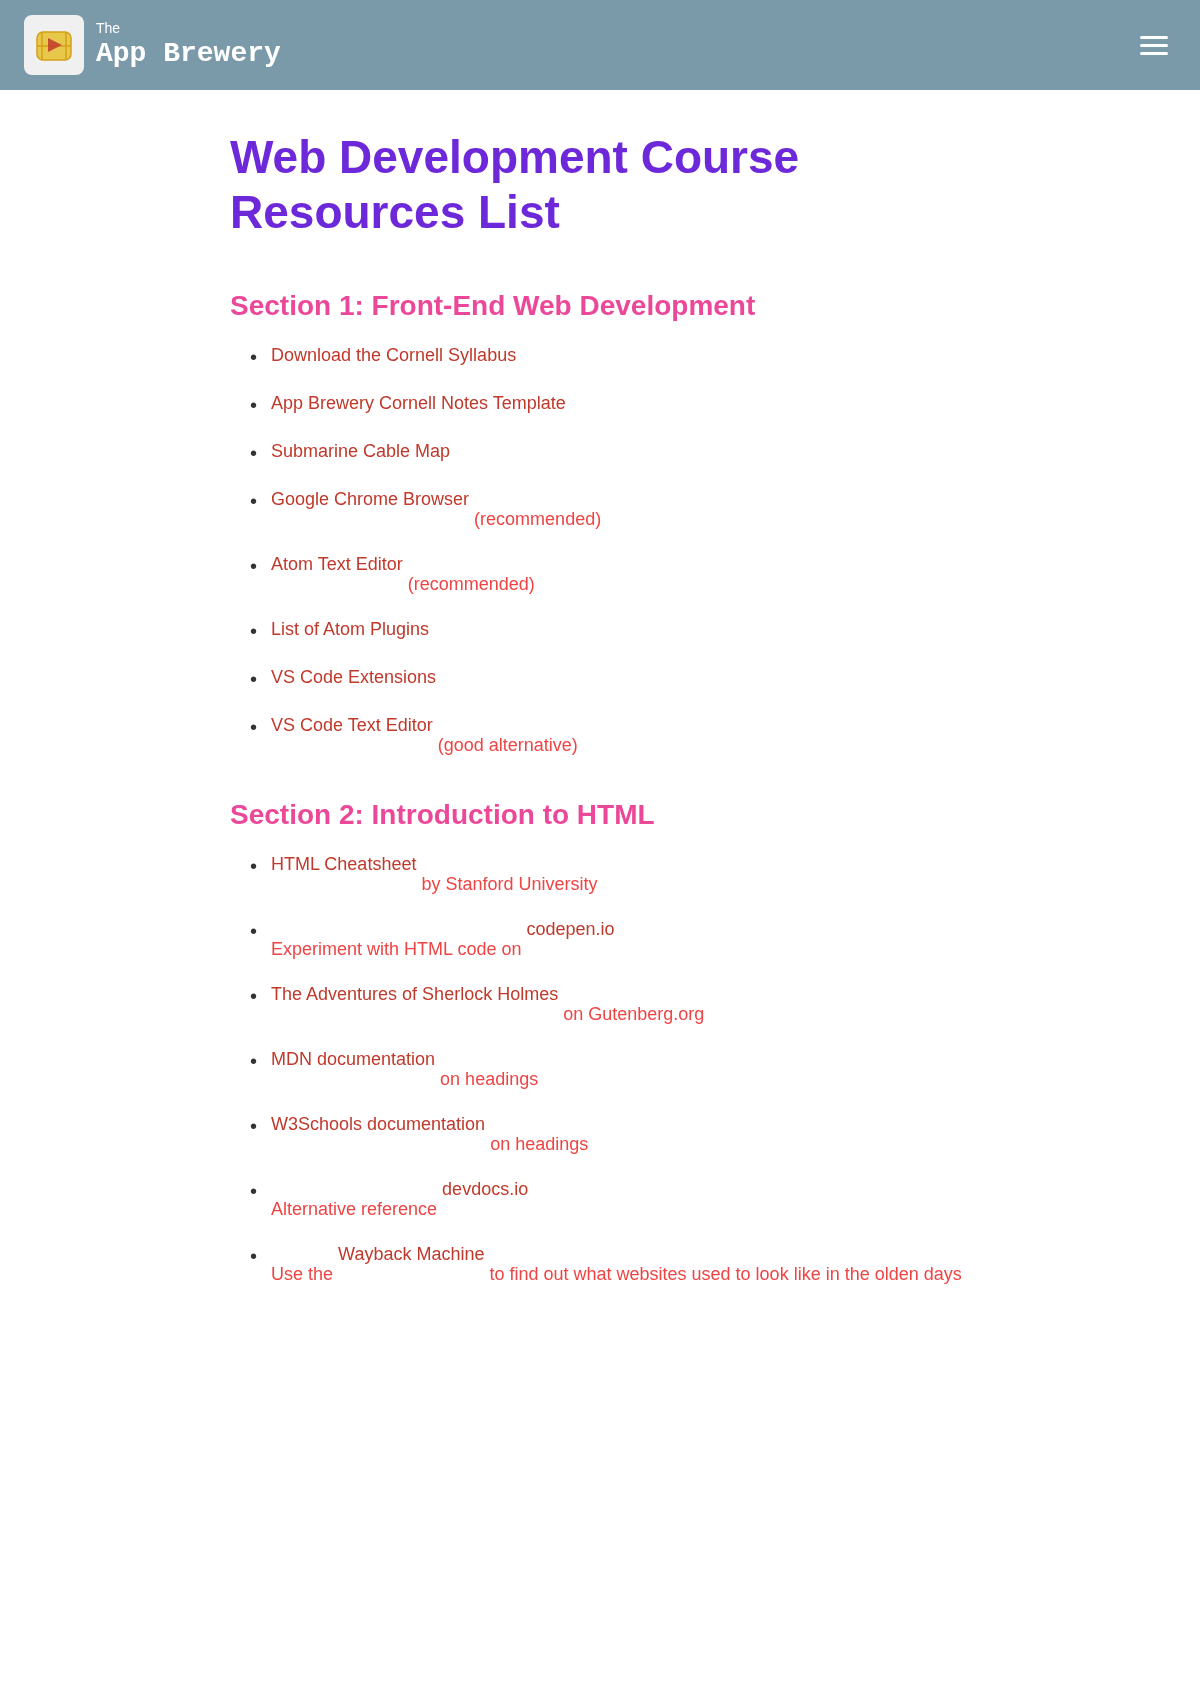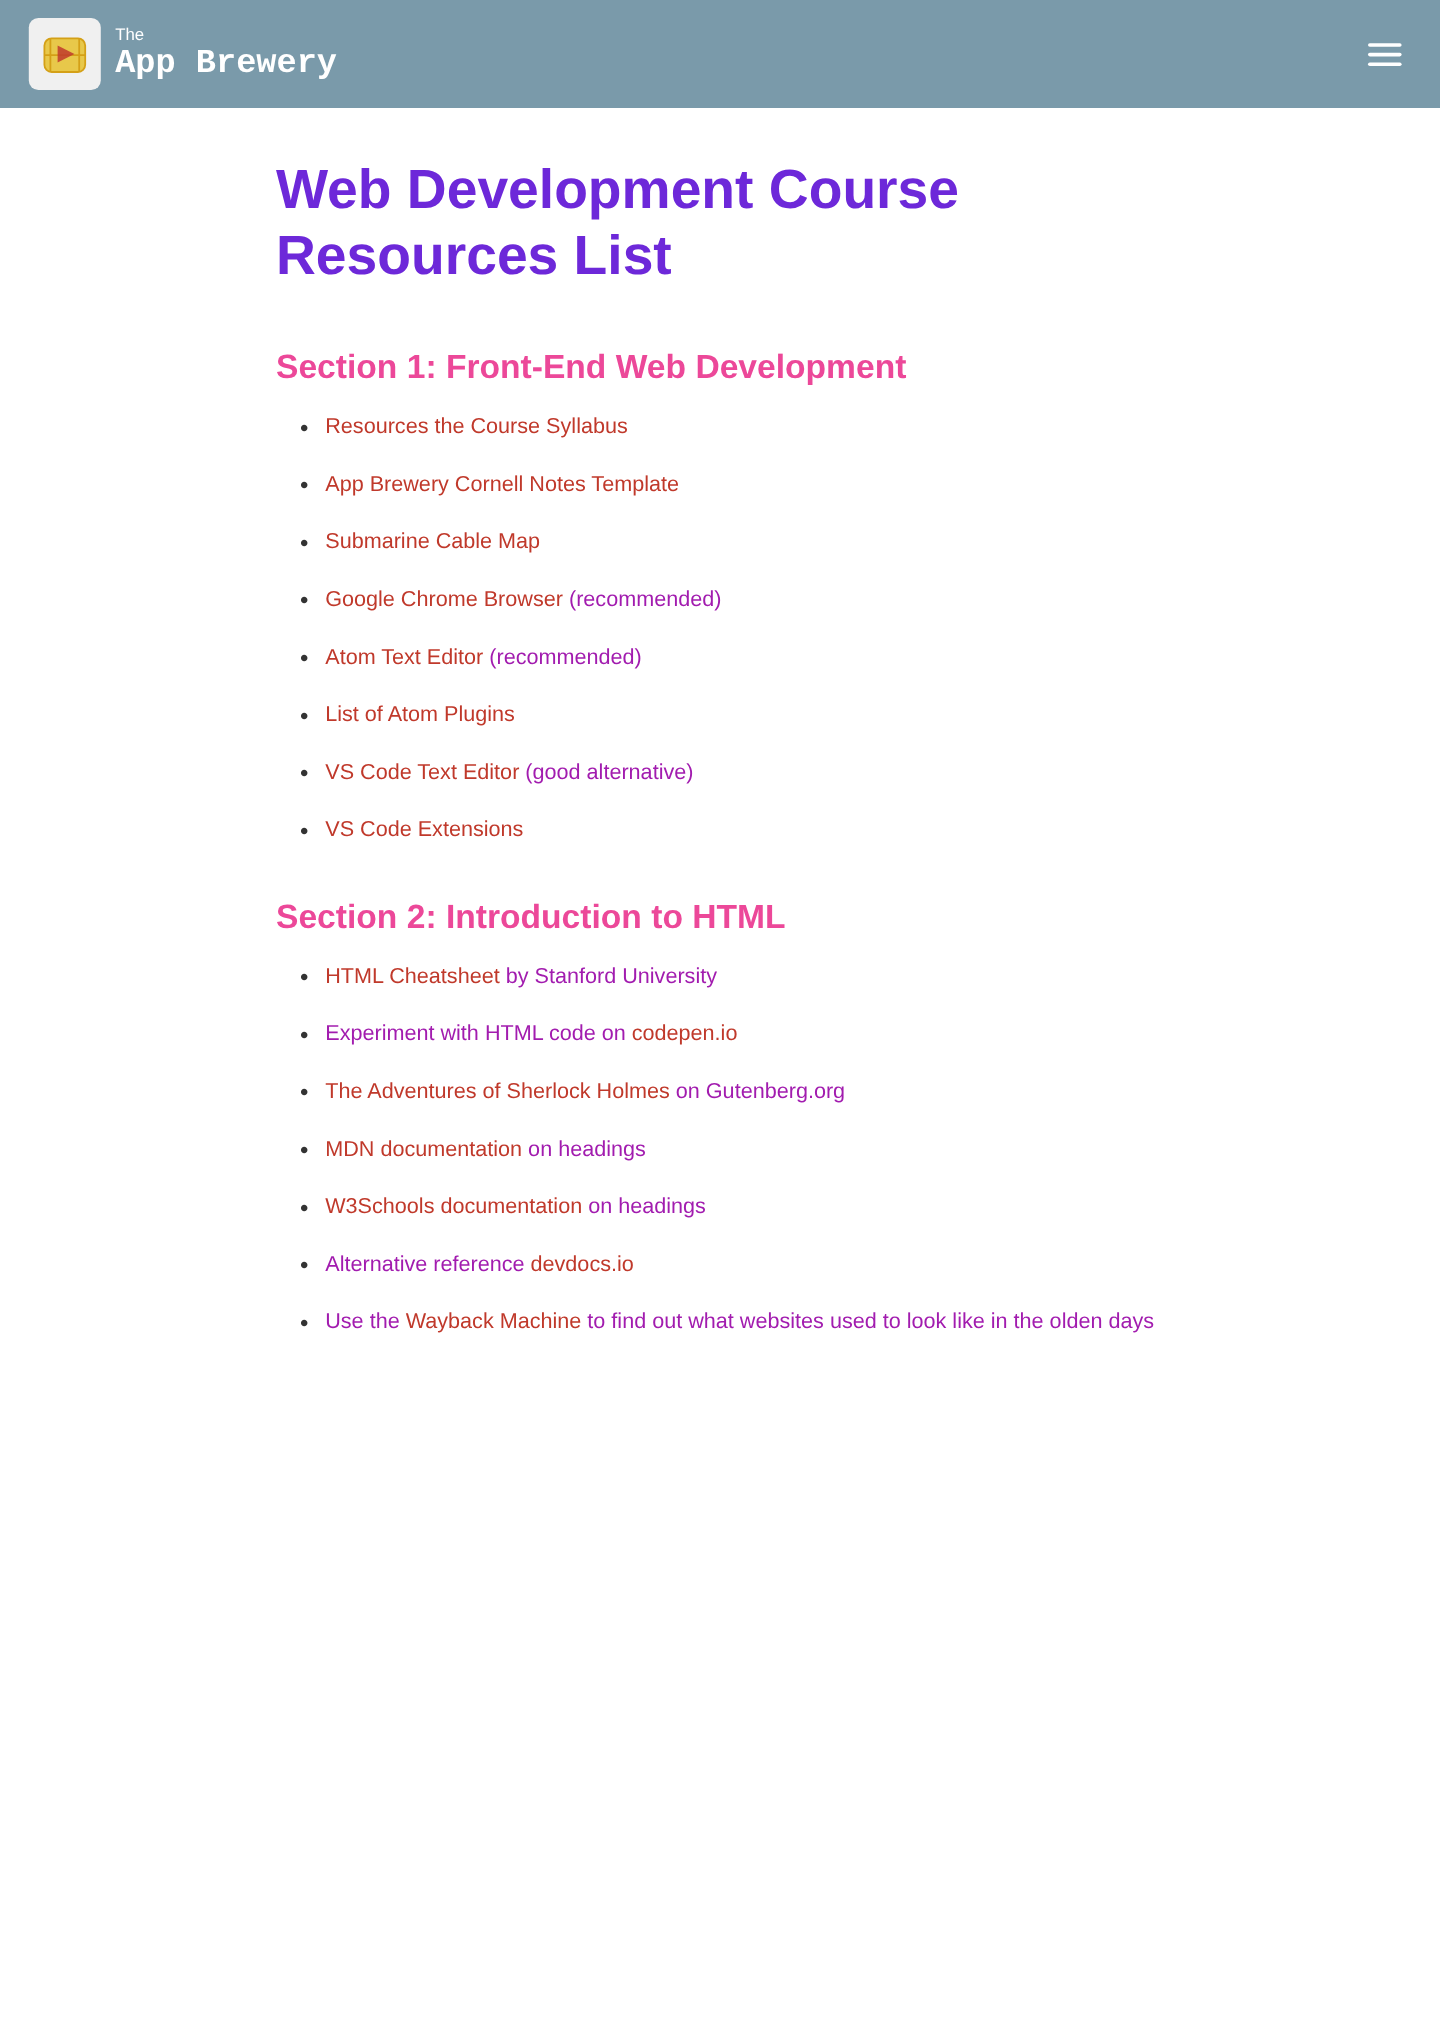--- a/index.html
+++ b/index.html
@@ -131,21 +131,22 @@
       margin-top: 0px;
     }
 
     .link {
       color: #c0392b;
       text-decoration: none;
       cursor: pointer;
     }
 
     .text-normal {
-      color: #a21caf;
+      color: #ef4444;
+      margin-top: 20px;
     }
 
     .section-2 {
       margin-top: 10px;
     }
   </style>
 </head>
 <body>
 
 <header>
@@ -174,45 +175,45 @@
 </header>
 
 <main class="main-content">
 
   <h1 class="page-title">Web Development Course Resources List</h1>
 
   <h2 class="section-title">Section 1: Front-End Web Development</h2>
   <ul class="resource-list">
     <li>
 
-      <a class="link" href="#">Resources the Course Syllabus</a>
+      <a class="link" href="#">Download the Cornell Syllabus</a>
     </li>
     <li>
       <a class="link" href="#">App Brewery Cornell Notes Template</a>
     </li>
     <li>
       <a class="link" href="#">Submarine Cable Map</a>
     </li>
     <li>
       <a class="link" href="#">Google Chrome Browser</a>
         <span class="text-normal">&nbsp;(recommended)</span>
     </li>
     <li>
       <a class="link" href="#">Atom Text Editor</a>
         <span class="text-normal">&nbsp;(recommended)</span>
     </li>
     <li>
       <a class="link" href="#">List of Atom Plugins</a>
     </li>
     <li>
+      <a class="link" href="#">VS Code Extensions</a>
+    </li>
+    <li>
       <a class="link" href="#">VS Code Text Editor</a>
         <span class="text-normal">&nbsp;(good alternative)</span>
-    </li>
-    <li>
-      <a class="link" href="#">VS Code Extensions</a>
     </li>
   </ul>
 
   <h2 class="section-title section-2">Section 2: Introduction to HTML</h2>
   <ul class="resource-list">
     <li>
       <a class="link" href="#">HTML Cheatsheet</a>
         <span class="text-normal">&nbsp;by Stanford University</span>
     </li>
     <li>

